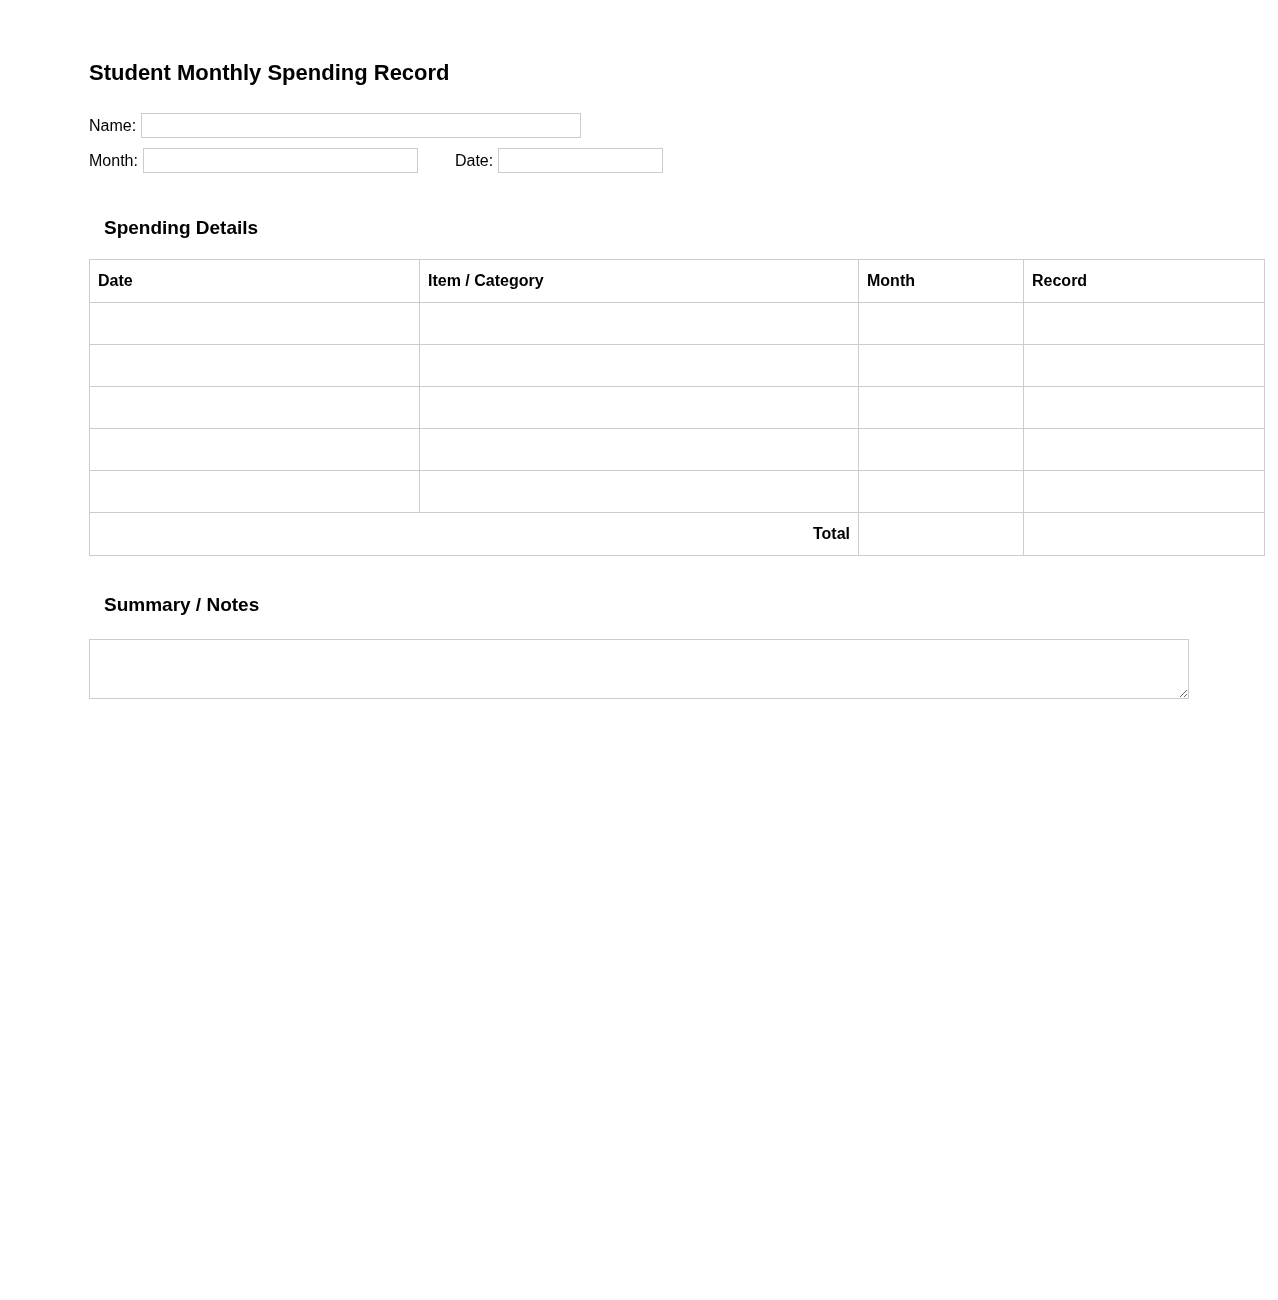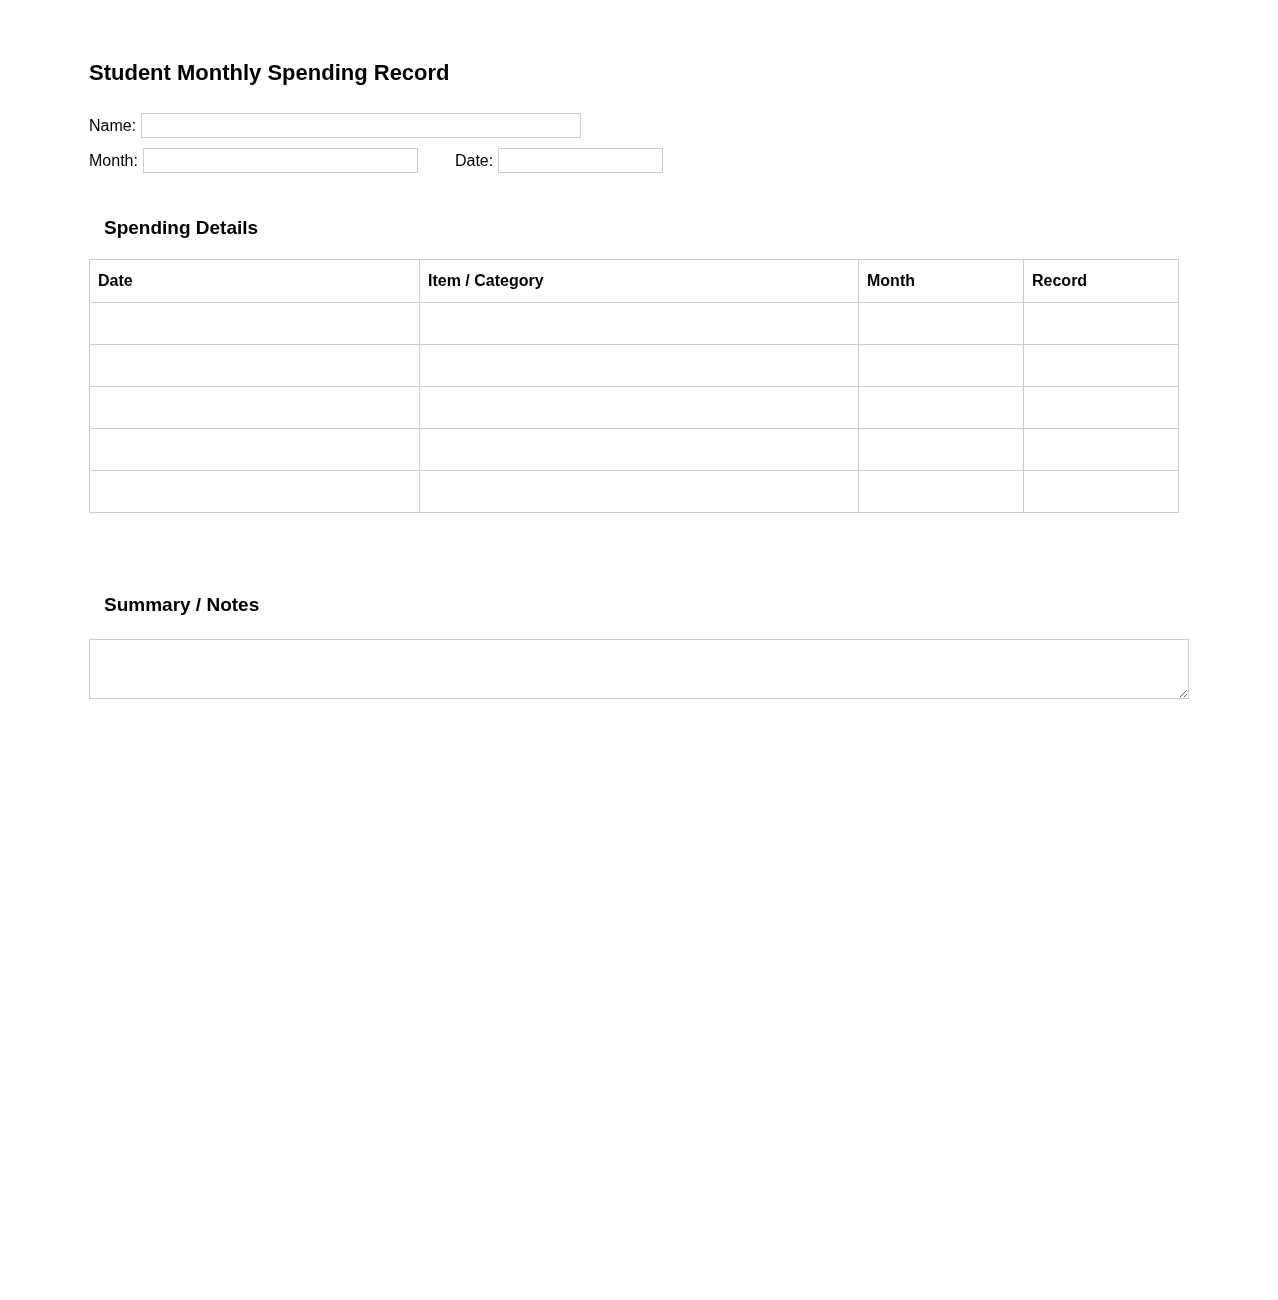--- a/index.html
+++ b/index.html
@@ -15,21 +15,21 @@
       position: absolute; top: 60px; left: 0; white-space: nowrap;
     }
     .row { position: absolute; left: 0; font-size: 16px; display: flex; align-items: center; }
     .row label { margin-right: 5px; }
     input.field {
       height: 25px; border: 1px solid #cccccc; padding: 0 4px; box-sizing: border-box;
       font-family: "Liberation Sans", sans-serif; font-size: 15px;
     }
     h2 { font-size: 19px; font-weight: bold; margin: 0; position: absolute; left: 15px; white-space: nowrap; }
     table {
-      position: absolute; left: 0; top: 259px; width: 1090px;
+      position: absolute; left: 0; top: 259px; width: 1176px;
       border-collapse: collapse; font-size: 16px;
     }
     th, td { border: 1px solid #cccccc; padding: 0 8px; text-align: left; }
     th { height: 42px; font-weight: bold; }
     td { height: 41px; }
     td.total-label { text-align: right; font-weight: bold; }
     textarea {
       position: absolute; left: 0; top: 639px; width: 1100px; height: 60px;
       border: 1px solid #cccccc; box-sizing: border-box; resize: both;
       font-family: "Liberation Sans", sans-serif; font-size: 15px; padding: 4px;
@@ -88,19 +88,24 @@
         <td></td>
         <td></td>
         <td></td>
       </tr>
       <tr>
         <td></td>
         <td></td>
         <td></td>
         <td></td>
       </tr>
+      <tr>
+        <td colspan="2" class="total-label" style="height:42px;">Total</td>
+        <td></td>
+        <td></td>
+      </tr>
     </tbody>
   </table>
 
   <h2 style="top:594px;">Summary / Notes</h2>
 
   <textarea style=""></textarea>
 </div>
 
 </body></html>

